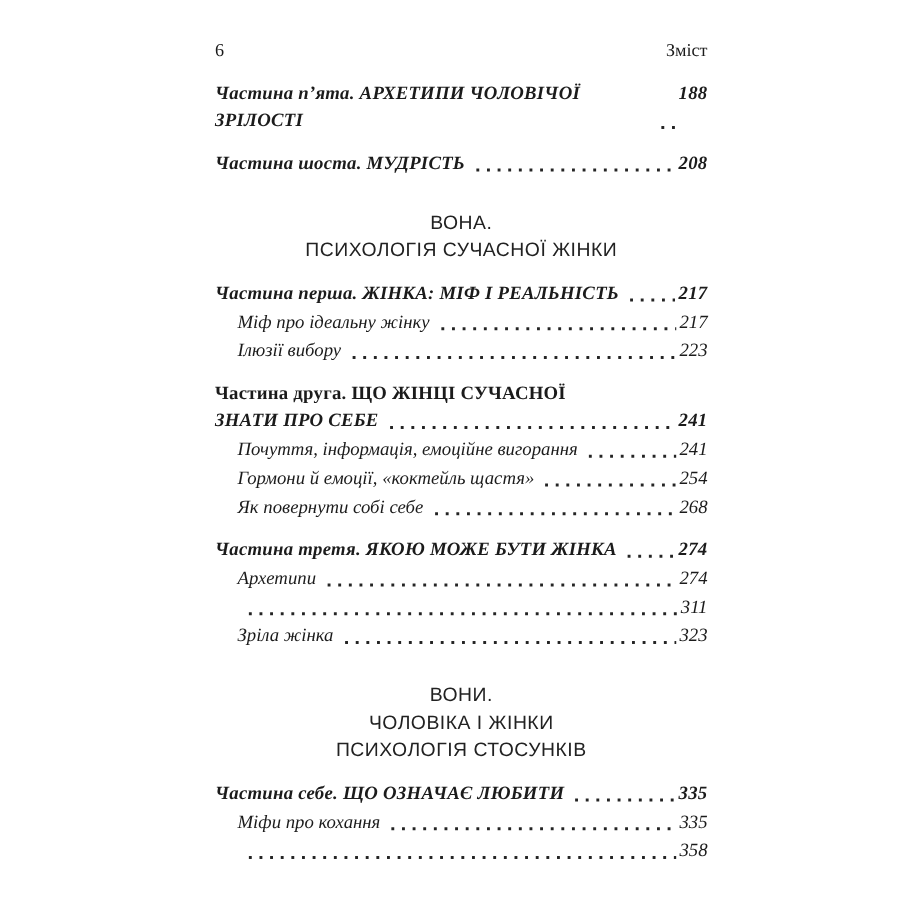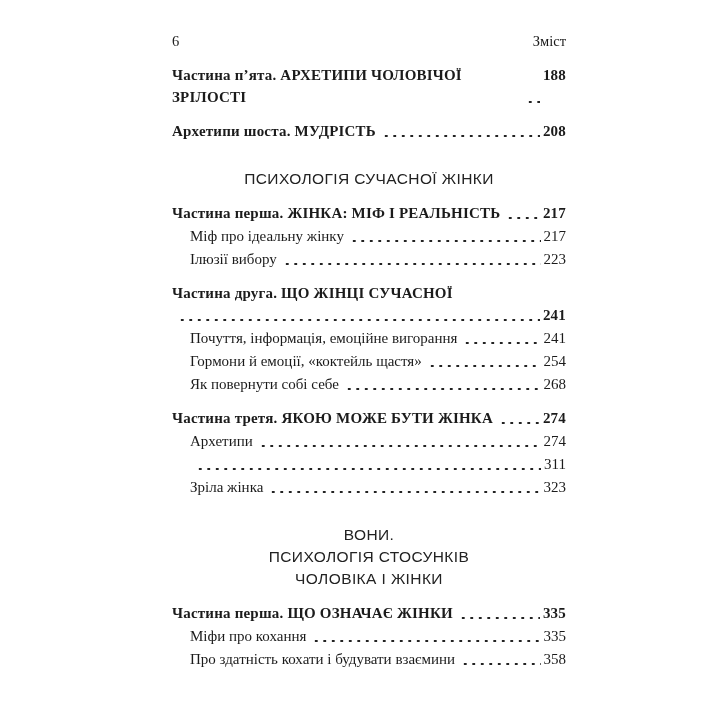--- a/index.html
+++ b/index.html
@@ -39,20 +39,21 @@
   }
   .entry.sub {
     margin-top: 1px;
     padding-left: 18px;
   }
   .pre-line { line-height: 22px; }
   .row {
     display: flex;
     align-items: baseline;
     line-height: 22px;
+    font-style: italic;
   }
   .title { flex: 0 1 auto; }
   .leader {
     flex: 1 1 auto;
     min-width: 14px;
     align-self: flex-end;
     height: 4px;
     margin: 0 3px 4px 6px;
     background-image: radial-gradient(circle, #232323 1.1px, transparent 1.45px);
     background-size: 8.5px 4px;
@@ -87,26 +88,27 @@
     <div id="toc-list">
         <div class="entry chapter">
           <div class="row">
             <span class="title">Частина п’ята. АРХЕТИПИ ЧОЛОВІЧОЇ ЗРІЛОСТІ</span>
             <span class="leader"></span>
             <span class="pagenum">188</span>
           </div>
         </div>
         <div class="entry chapter">
           <div class="row">
-            <span class="title">Архетипи шоста. МУДРІСТЬ</span>
+            <span class="title">Частина шоста. МУДРІСТЬ</span>
             <span class="leader"></span>
             <span class="pagenum">208</span>
           </div>
         </div>
         <div class="part-heading">
+          <div class="part-heading-line">ВОНА.</div>
           <div class="part-heading-line">ПСИХОЛОГІЯ СУЧАСНОЇ ЖІНКИ</div>
         </div>
         <div class="entry chapter">
           <div class="row">
             <span class="title">Частина перша. ЖІНКА: МІФ І РЕАЛЬНІСТЬ</span>
             <span class="leader"></span>
             <span class="pagenum">217</span>
           </div>
         </div>
         <div class="entry sub">
@@ -119,20 +121,21 @@
         <div class="entry sub">
           <div class="row">
             <span class="title">Ілюзії вибору</span>
             <span class="leader"></span>
             <span class="pagenum">223</span>
           </div>
         </div>
         <div class="entry chapter">
           <div class="pre-line">Частина друга. ЩО ЖІНЦІ СУЧАСНОЇ</div>
           <div class="row">
+            <span class="title">ЗНАТИ ПРО СЕБЕ</span>
             <span class="leader"></span>
             <span class="pagenum">241</span>
           </div>
         </div>
         <div class="entry sub">
           <div class="row">
             <span class="title">Почуття, інформація, емоційне вигорання</span>
             <span class="leader"></span>
             <span class="pagenum">241</span>
           </div>
@@ -173,39 +176,38 @@
         </div>
         <div class="entry sub">
           <div class="row">
             <span class="title">Зріла жінка</span>
             <span class="leader"></span>
             <span class="pagenum">323</span>
           </div>
         </div>
         <div class="part-heading">
           <div class="part-heading-line">ВОНИ.</div>
+          <div class="part-heading-line">ЧОЛОВІКА І ЖІНКИ</div>
           <div class="part-heading-line">ПСИХОЛОГІЯ СТОСУНКІВ</div>
-          <div class="part-heading-line">ЧОЛОВІКА І ЖІНКИ</div>
-        </div>
-        <div class="entry chapter">
-          <div class="row">
-            <span class="title">Частина перша. ЩО ОЗНАЧАЄ ЖІНКИ</span>
+        </div>
+        <div class="entry chapter">
+          <div class="row">
+            <span class="title">Частина себе. ЩО ОЗНАЧАЄ ЛЮБИТИ</span>
             <span class="leader"></span>
             <span class="pagenum">335</span>
           </div>
         </div>
         <div class="entry sub">
           <div class="row">
             <span class="title">Міфи про кохання</span>
             <span class="leader"></span>
             <span class="pagenum">335</span>
           </div>
         </div>
         <div class="entry sub">
           <div class="row">
-            <span class="title">Про здатність кохати і будувати взаємини</span>
             <span class="leader"></span>
             <span class="pagenum">358</span>
           </div>
         </div>
       </div>
   </div>
 </div>
 
 </body></html>

